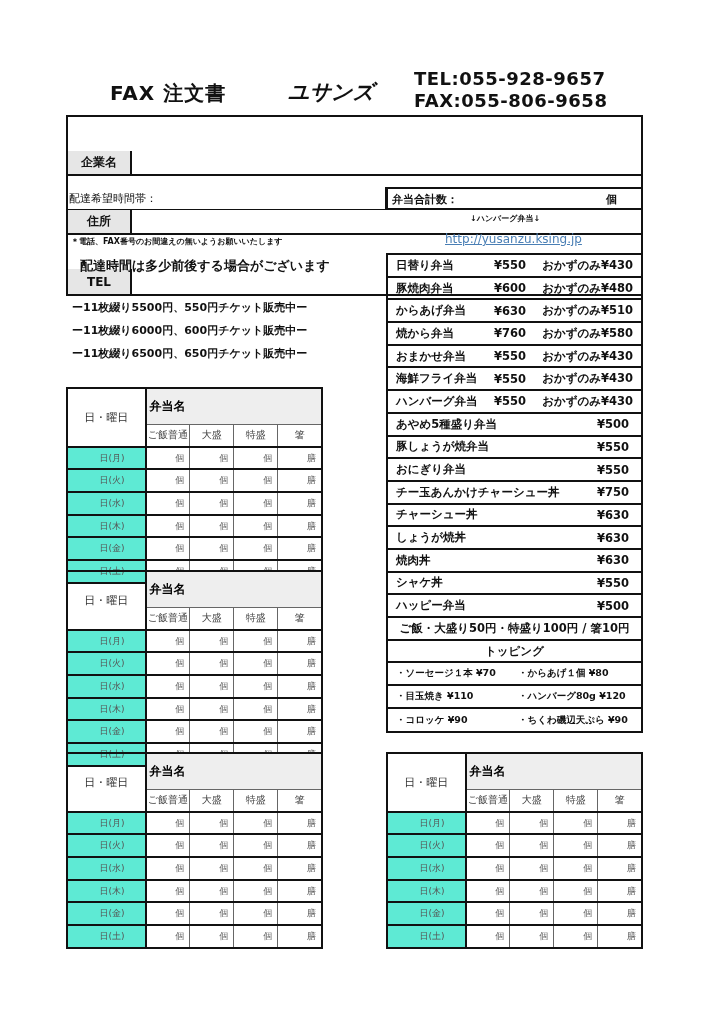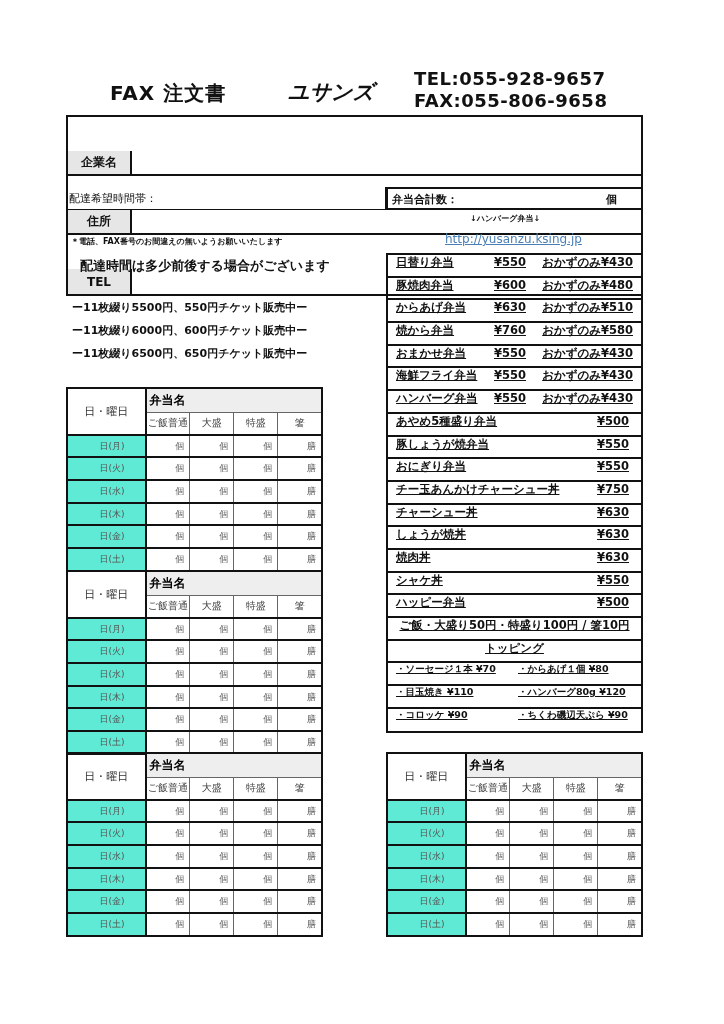--- a/index.html
+++ b/index.html
@@ -15,35 +15,35 @@
   .info-value { flex: 1; }
   .extra { left: 66px; top: 187px; width: 577px; height: 23px; display: flex; }
   .extra-left { flex: 0 0 320px; border: 1px solid #111; border-top: none; font-size: 11px; font-weight: normal; padding: 4px 2px; }
   .extra-right { flex: 1; border: 2px solid #111; font-size: 11px; font-weight: bold; padding: 3px 4px; display: flex; justify-content: space-between; padding-right: 24px; }
   .note-menu { left: 470px; top: 213px; font-size: 8px; font-weight: bold; }
   .note-star { left: 71px; top: 236px; font-size: 8px; font-weight: bold; }
   .url { left: 445px; top: 232px; font-size: 12px; color: #4a7fb5; text-decoration: underline; }
   .note-time { left: 80px; top: 257px; font-size: 13px; font-weight: bold; }
   .ticket { left: 72px; font-size: 11px; font-weight: bold; }
   .menu { left: 386px; top: 253px; width: 257px; border: 2px solid #111; }
-  .menu-row { height: 22.7px; border-bottom: 2px solid #111; font-size: 11.5px; font-weight: bold; display: flex; align-items: flex-start; padding: 0 8px; text-decoration: underline; }
+  .menu-row { height: 22.7px; border-bottom: 2px solid #111; font-size: 11.5px; font-weight: bold; display: flex; align-items: center; padding: 0 8px; }
   .menu-row:last-child { border-bottom: none; }
   .m-name { flex: 0 0 98px; }
   .m-price { flex: 0 0 44px; }
   .m-okazu { flex: 1; text-align: right; }
   .m-name2 { flex: 1; }
   .m-price2 { flex: 0 0 50px; text-align: right; padding-right: 4px; }
   .center { justify-content: center; }
   .toppings-row { font-size: 9.5px; }
   .top-a { flex: 0 0 122px; }
   .top-b { flex: 1; }
   table.order { position: absolute; border-collapse: collapse; border: 2px solid #111; font-size: 9px; color: #555; }
   table.order td { border: 1px solid #666; height: 22.7px; }
   table.order td.day-h { width: 84px; text-align: center; font-size: 11px; color: #333; border-right: 2px solid #111; border-bottom: 2px solid #111; }
-  table.order td.bento-h { background: #eee; font-size: 12px; font-weight: bold; color: #000; padding-left: 3px; height: 24px; }
+  table.order td.bento-h { background: #eee; font-size: 12px; font-weight: bold; color: #000; padding-left: 3px; height: 36px; }
   table.order td.col-h { width: 48px; text-align: center; font-size: 10px; color: #444; border-bottom: 2px solid #111; }
   table.order td.day { background: #5eead4; text-align: right; padding-right: 20px; border-right: 2px solid #111; margin-left: 28px; }
   table.order td.cell { text-align: right; padding-right: 5px; width: 48px; }
   table.order tr.r td { border-bottom: 2px solid #111; }
 </style>
 </head>
 <body>
 
 <div class="abs title">FAX 注文書</div>
 <div class="abs brand">ユサンズ</div>

